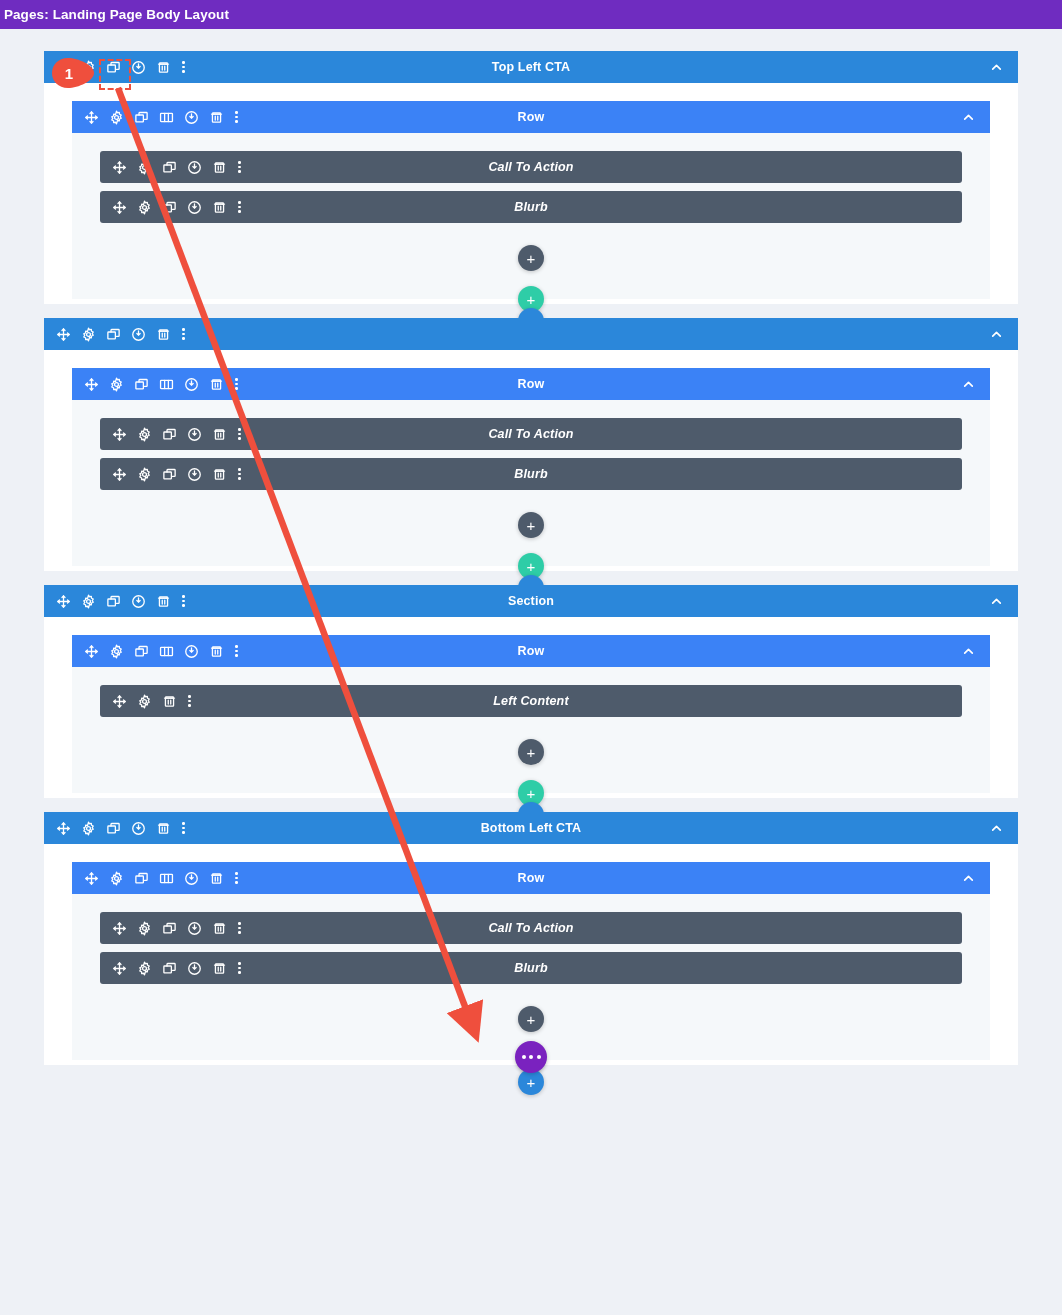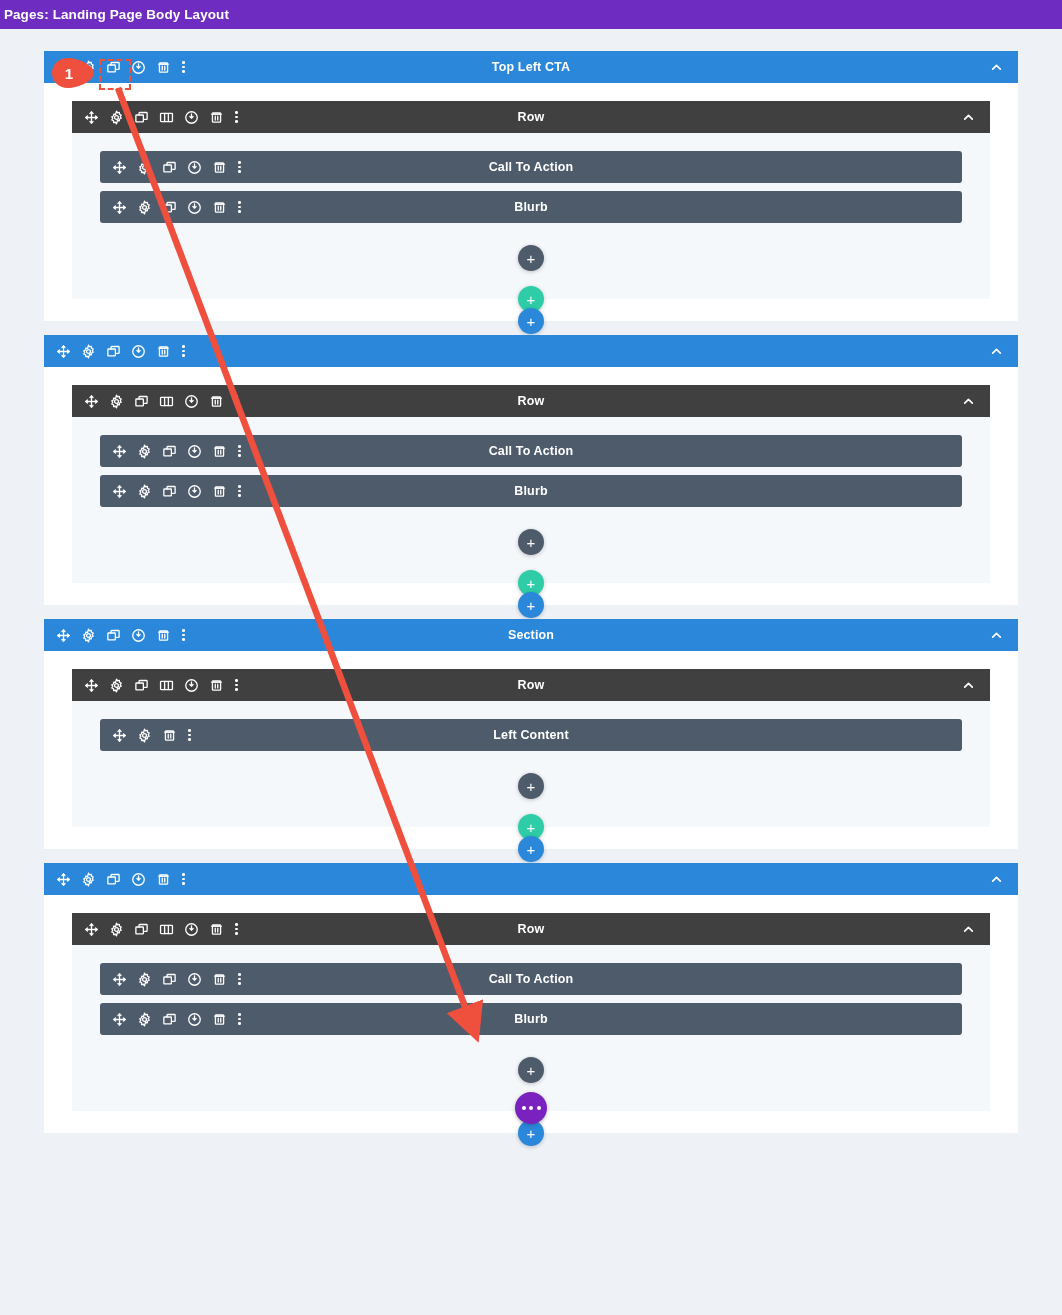--- a/index.html
+++ b/index.html
@@ -47,34 +47,34 @@
     height: 1286px;
     padding-top: 22px;
   }
 
   
   .section {
     position: relative;
     width: 974px;
     margin: 0 auto 14px auto;
     background: #ffffff;
-    padding-bottom: 22px;
+    padding-bottom: 5px;
   }
 
   .bar {
     position: relative;
     display: flex;
     align-items: center;
     height: 32px;
     color: #ffffff;
     user-select: none;
   }
   .bar-section { background: #2b87da; }
-  .bar-row     { background: #404040; }
-  .bar-module  { background: #4e5b6b; border-radius: 3px; }
+  .bar-row     { background: #3b82f6; }
+  .bar-module  { background: #4e5b6b; border-radius: 3px; font-style: italic; }
 
   .bar-tools {
     display: flex;
     align-items: center;
     gap: 10px;
     padding-left: 12px;
     flex: 0 0 auto;
   }
   .bar-title {
     position: absolute;
@@ -815,20 +815,21 @@
                 <rect x="5.5" y="6.5" width="13" height="13" rx="1"></rect>
                 <path d="M10 10v6M14 10v6"></path>
               </svg>
             </span>
             <span class="ic ic-dots">
               <i></i>
               <i></i>
               <i></i>
             </span>
           </div>
+          <span class="bar-title">Bottom Left CTA</span>
           <span class="bar-collapse">
             <span class="ic">
               <svg width="13" height="13" viewBox="0 0 24 24" fill="none" stroke="#fff" stroke-width="3" stroke-linecap="round" stroke-linejoin="round">
                 <path d="M5 15l7-7 7 7"></path>
               </svg>
             </span>
           </span>
         </div>
         <div style="padding-top:18px">
           <div class="row-wrap">

